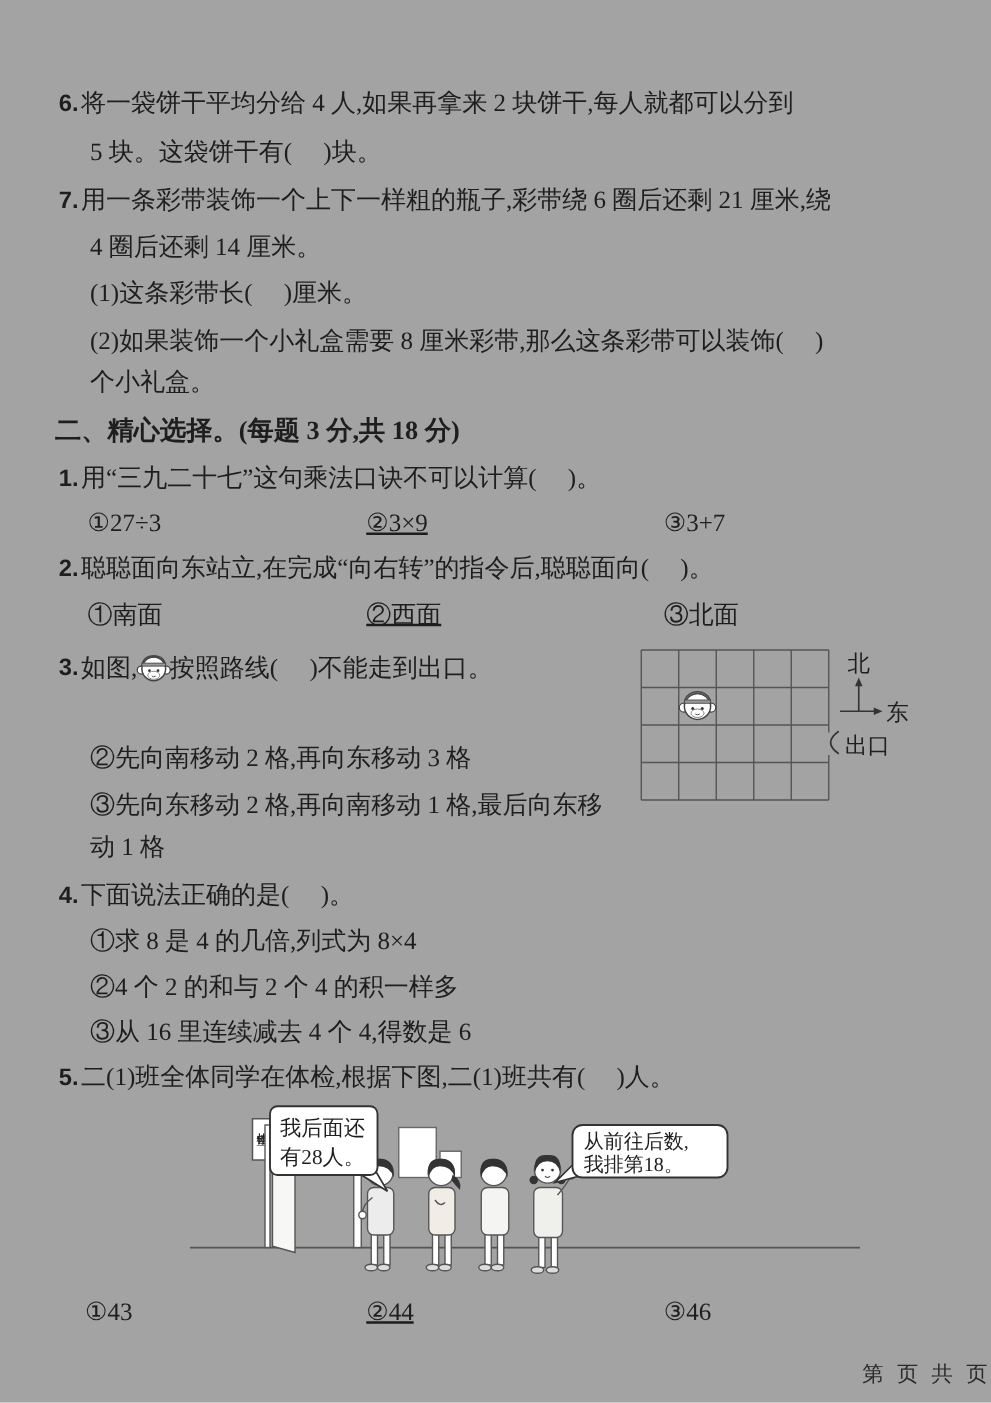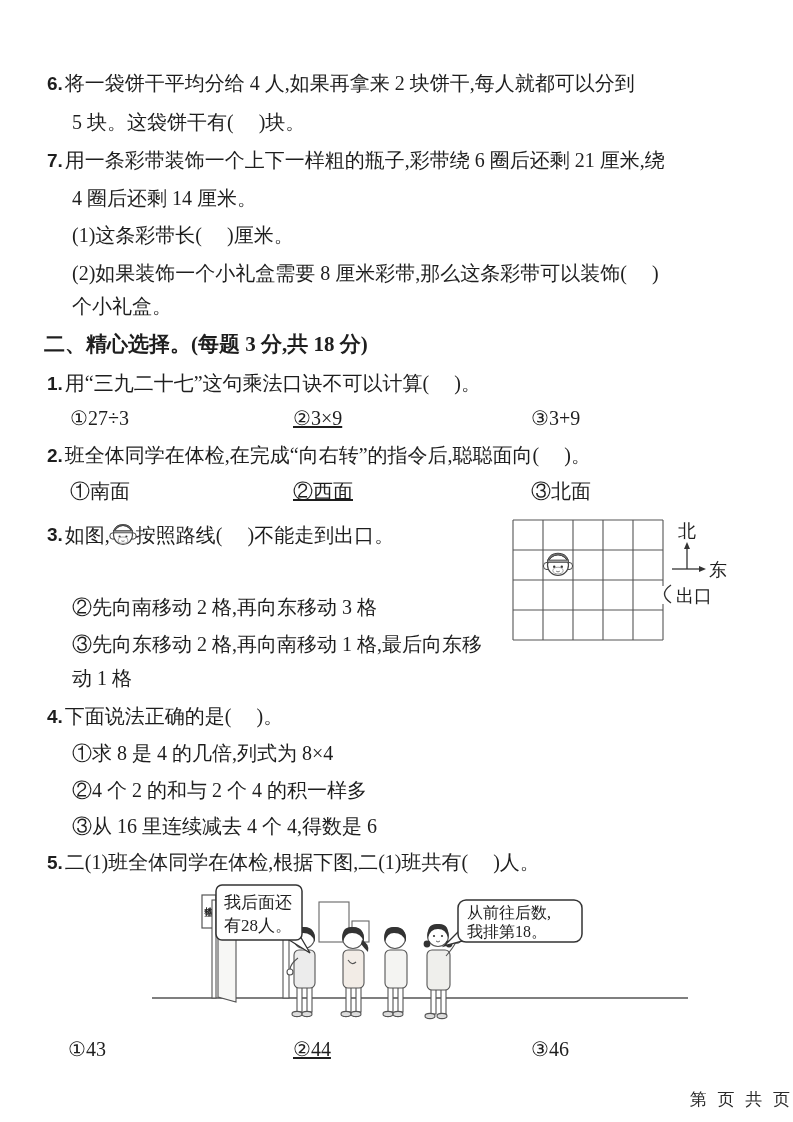--- a/index.html
+++ b/index.html
@@ -1,16 +1,16 @@
 <!DOCTYPE html>
 <html><head>
 <meta charset="utf-8">
 <style>
   html,body{margin:0;padding:0;background:#e8e8e8;}
-  .page{position:relative;width:793px;height:1122px;background:#ffffff;margin:0 auto;
+  .page{position:relative;width:793px;height:1122px;background:#a3a3a3;margin:0 auto;
         font-family:"Liberation Serif","DejaVu Serif",serif;color:#1e1e1e;overflow:hidden;}
   .line{position:absolute;font-size:20px;line-height:26px;white-space:pre;}
   .qnum{font-weight:bold;font-family:"Liberation Sans","DejaVu Sans",sans-serif;font-size:19px;padding-right:2px;}
   .sec-header{position:absolute;font-size:21px;font-weight:bold;white-space:pre;}
   .opt-row{position:absolute;left:0;top:0;width:793px;height:28px;text-align:right;}
   .opt-row span{position:absolute;font-size:20px;white-space:pre;}
   .opt1{left:70px;} .opt2{left:293px;text-decoration:underline;} .opt3{left:531px;}
   .q3line{display:flex;align-items:center;}
   .footer{position:absolute;left:0;top:1088px;width:100%;text-align:right;font-size:17px;
           letter-spacing:3px;color:#2a2a2a;font-family:"Liberation Sans","DejaVu Sans",sans-serif;}
@@ -30,24 +30,24 @@
   <div class="line" style="left:72px;top:222px">(1)这条彩带长(     )厘米。</div>
   <div class="line" style="left:72px;top:260px">(2)如果装饰一个小礼盒需要 8 厘米彩带,那么这条彩带可以装饰(     )</div>
   <div class="line" style="left:72px;top:293px">个小礼盒。</div>
 
   <div class="sec-header" style="left:44px;top:330px">二、精心选择。(每题 3 分,共 18 分)</div>
 
   <div class="line" style="left:47px;top:370px"><span class="qnum">1.</span><span>用“三九二十七”这句乘法口诀不可以计算(     )。</span></div>
   <div class="opt-row" style="top:406px">
     <span class="opt1">①27÷3</span>
     <span class="opt2">②3×9</span>
-    <span class="opt3">③3+9</span>
-  </div>
-
-  <div class="line" style="left:47px;top:442px"><span class="qnum">2.</span><span>班全体同学在体检,在完成“向右转”的指令后,聪聪面向(     )。</span></div>
+    <span class="opt3">③3+7</span>
+  </div>
+
+  <div class="line" style="left:47px;top:442px"><span class="qnum">2.</span><span>聪聪面向东站立,在完成“向右转”的指令后,聪聪面向(     )。</span></div>
   <div class="opt-row" style="top:478px">
     <span class="opt1">①南面</span>
     <span class="opt2">②西面</span>
     <span class="opt3">③北面</span>
   </div>
 
   <div class="line q3line" style="left:47px;top:522px">
     <span class="qnum">3.</span><span>如图,</span><svg width="26" height="24" viewBox="-13 -11 26 22">
       <circle cx="-10" cy="1" r="3.2" fill="#fff" stroke="#444" stroke-width="1"></circle>
       <circle cx="10" cy="1" r="3.2" fill="#fff" stroke="#444" stroke-width="1"></circle>

